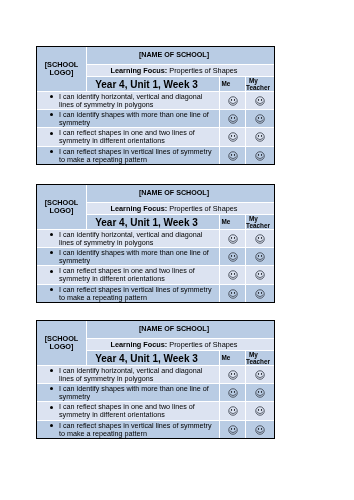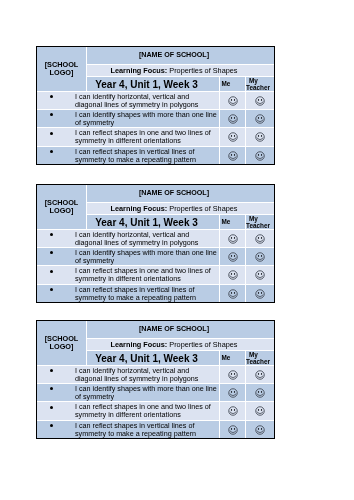--- a/index.html
+++ b/index.html
@@ -20,21 +20,21 @@
   .schoolname{text-align:center;font-weight:bold;font-size:7.15px;line-height:9px;}
   .focus{text-align:center;font-size:7.3px;line-height:9px;}
   .unit{text-align:center;font-weight:bold;font-size:10px;line-height:9px;}
   .colhdr{text-align:center;font-weight:bold;font-size:6.4px;line-height:7.1px;}
   .vcenter{position:absolute;left:0;right:13px;top:50%;transform:translateY(-50%);}
   .schoolname .vcenter{margin-top:-0.6px;}
   .focus .vcenter{margin-top:-0.8px;}
   .unit .vcenter{margin-top:-0.5px;}
 
   .objcell{font-size:7.2px;line-height:8.2px;}
-  .objtext{position:absolute;left:38px;right:1px;top:50%;transform:translateY(-50%);}
+  .objtext{position:absolute;left:22px;right:1px;top:50%;transform:translateY(-50%);}
   .bullet{position:absolute;left:13.4px;width:3px;height:3px;border-radius:50%;
           background:#000000;font-size:0;line-height:0;overflow:hidden;}
   .smileycell{font-size:0;line-height:0;}
   .smiley{position:absolute;left:50%;top:50%;width:10px;height:10px;
           margin-left:-5px;margin-top:-5px;line-height:0;font-size:0;}
   .smiley svg{display:block;}
 </style>
 </head>
 <body>
 

